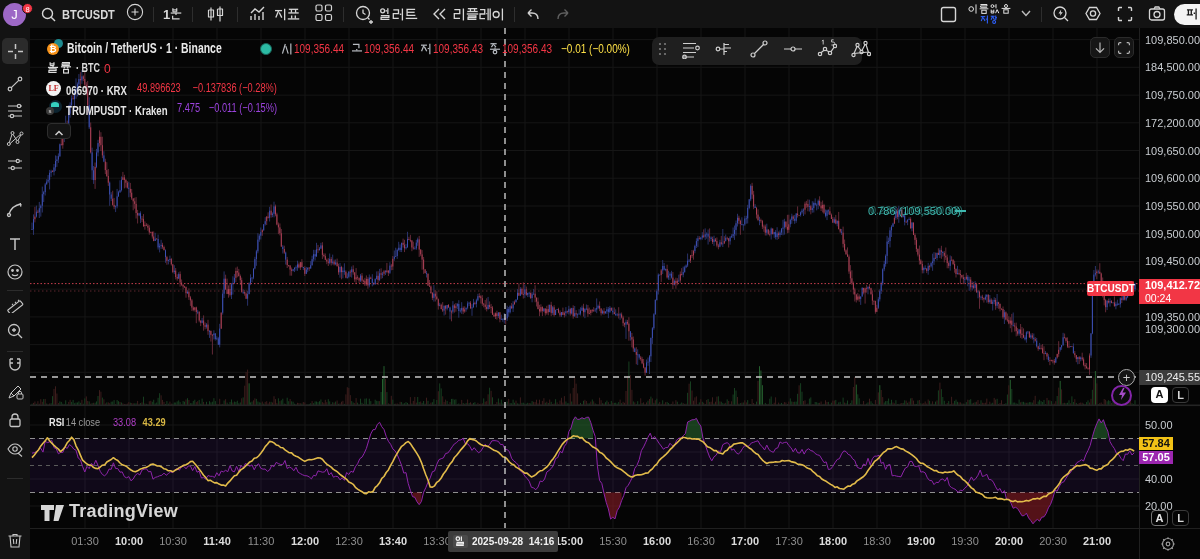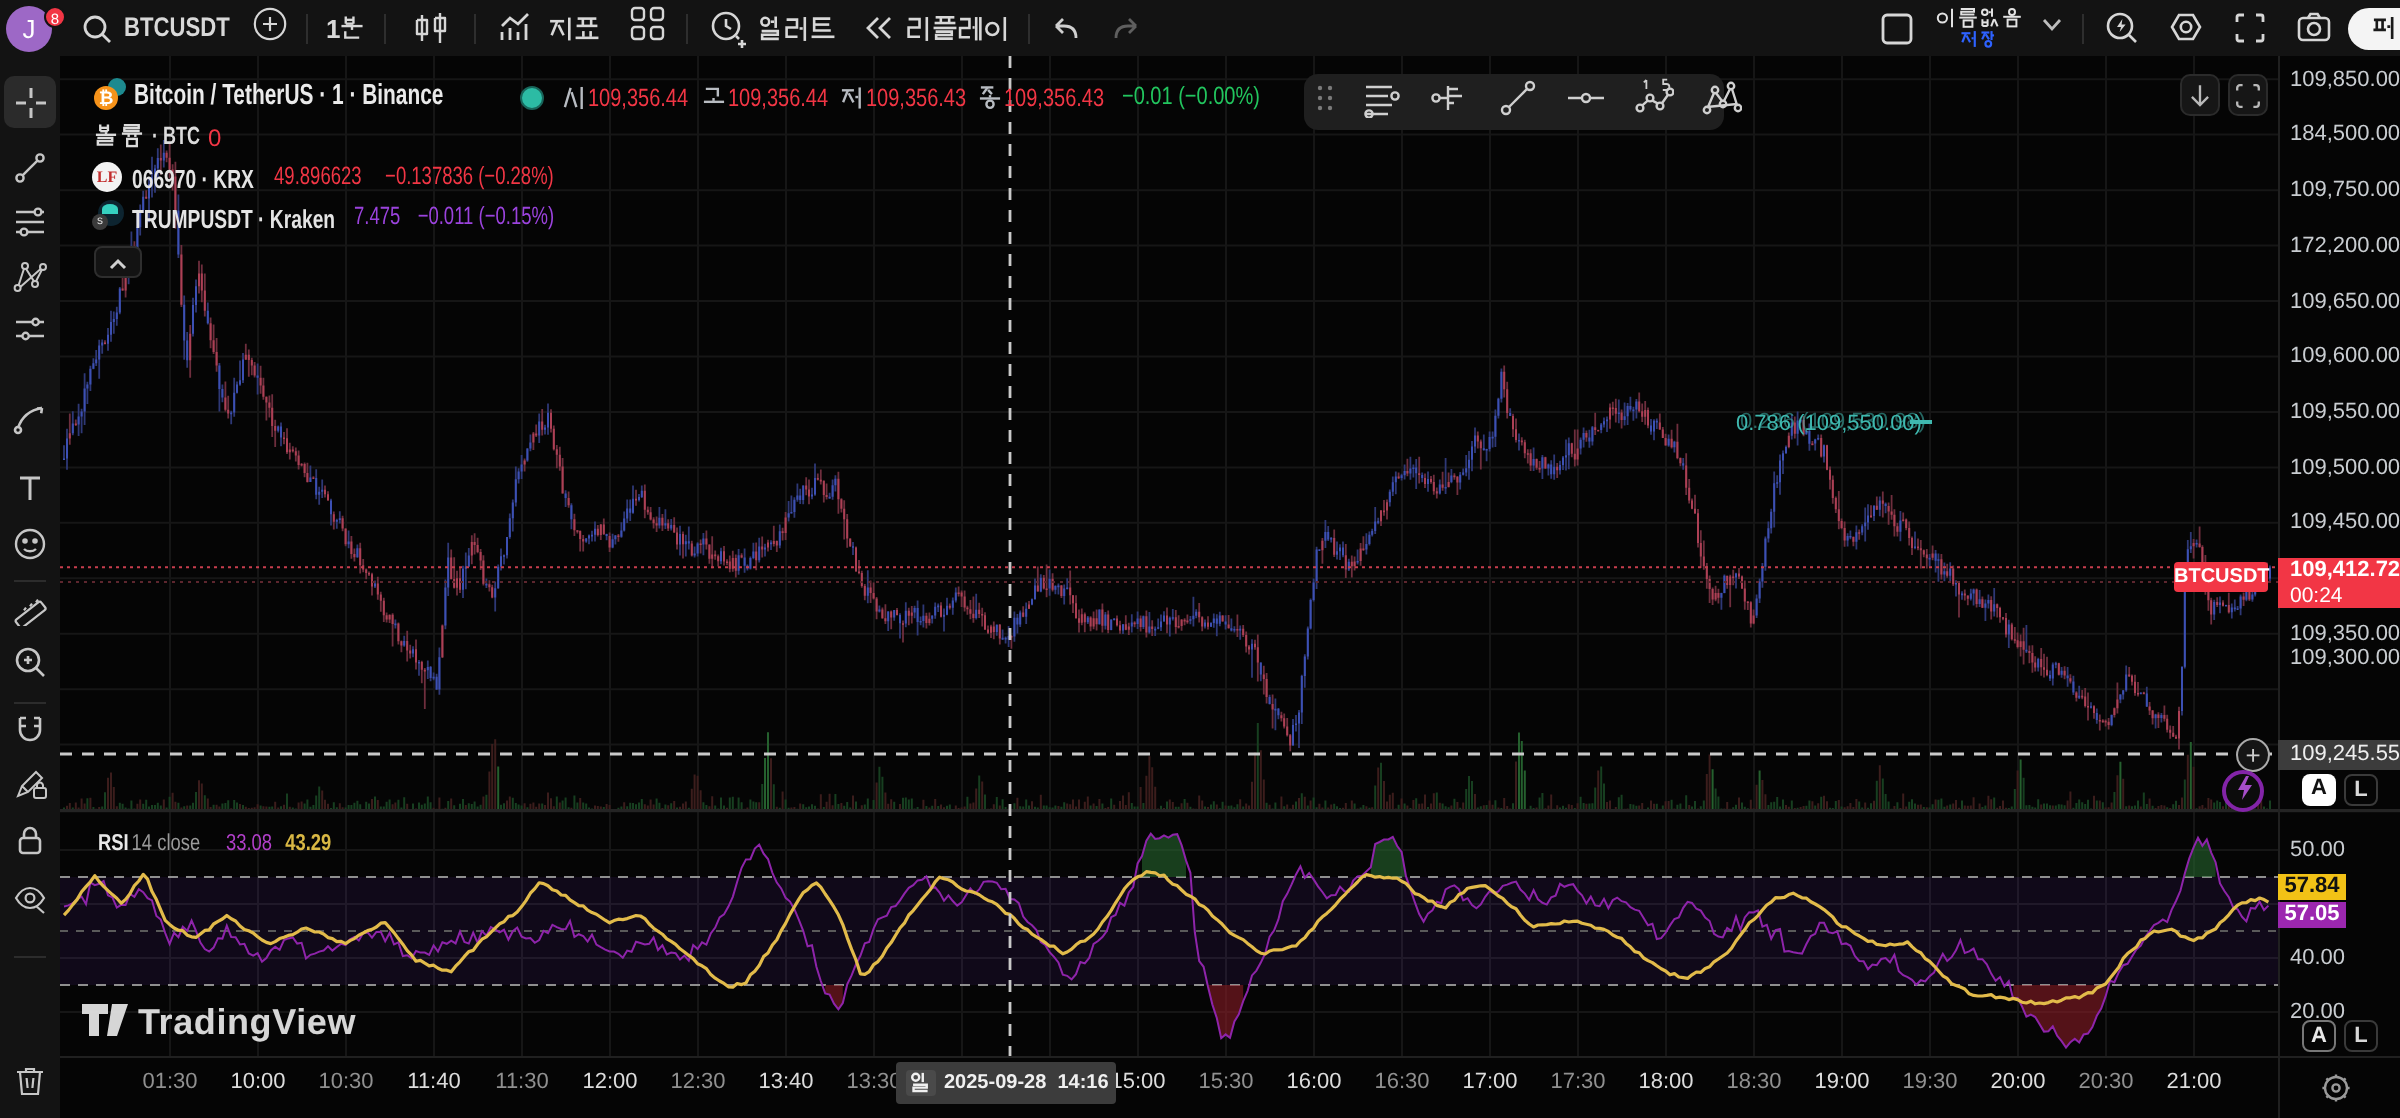--- a/index.html
+++ b/index.html
@@ -6,21 +6,21 @@
 .abs{position:absolute}
 #topbar{position:absolute;left:0;top:0;width:1200px;height:28px;background:#131313;
  display:flex;align-items:center;z-index:30}
 .sep{width:1px;height:15px;background:#2e2e2e;margin:0 6px}
 .tbtxt{color:#d8d8d8;font-size:13px;font-weight:700}
 #lefttb{position:absolute;left:0;top:28px;width:30px;height:531px;background:#131313;z-index:20}
 .ltb{position:absolute;left:0;width:30px;display:flex;justify-content:center}
 #chartwrap{position:absolute;left:30px;top:28px;width:1170px;height:531px;background:#050505}
 .pricelab{position:absolute;left:1145px;color:#c9cdd1;font-size:11px;transform:translateY(-6px);z-index:5}
 .timelab{position:absolute;top:535px;color:#909090;font-size:11px;transform:translateX(-50%);z-index:5}
-.timelab.b{color:#dcdcdc;font-weight:400}
+.timelab.b{color:#dcdcdc;font-weight:700}
 .albtn{position:absolute;width:17px;height:16px;border-radius:4px;font-size:11px;font-weight:700;
  text-align:center;line-height:15px;z-index:6}
 </style></head><body>
 <div id="chartwrap"></div>
 <svg class="abs" style="left:30px;top:28px;z-index:1" width="1170" height="531" viewBox="0 0 1170 531">
     <path d="M55.0 0 V500 M99.0 0 V500 M143.0 0 V500 M187.0 0 V500 M231.0 0 V500 M275.0 0 V500 M319.0 0 V500 M363.0 0 V500 M407.0 0 V500 M451.0 0 V500 M495.0 0 V500 M539.0 0 V500 M583.0 0 V500 M627.0 0 V500 M671.0 0 V500 M715.0 0 V500 M759.0 0 V500 M803.0 0 V500 M847.0 0 V500 M891.0 0 V500 M935.0 0 V500 M979.0 0 V500 M1023.0 0 V500 M1067.0 0 V500" stroke="#161616" stroke-width="1"></path>
     <path d="M0 344.3 H1109 M0 316.6 H1109 M0 288.9 H1109 M0 261.1 H1109 M0 233.4 H1109 M0 205.7 H1109 M0 178.0 H1109 M0 150.2 H1109 M0 122.5 H1109 M0 94.8 H1109 M0 67.1 H1109 M0 39.3 H1109 M0 11.6 H1109 M0 397 H1109 M0 424 H1109 M0 451 H1109 M0 478 H1109" stroke="#161616" stroke-width="1"></path>
     <path d="M2.0 375.7 V378.0 M6.4 375.8 V378.0 M13.7 371.1 V378.0 M16.7 375.5 V378.0 M21.1 375.2 V378.0 M22.5 368.1 V378.0 M29.9 373.4 V378.0 M31.3 373.9 V378.0 M32.8 375.7 V378.0 M34.3 376.3 V378.0 M35.7 372.3 V378.0 M37.2 376.2 V378.0 M41.6 373.9 V378.0 M43.1 371.9 V378.0 M44.5 375.3 V378.0 M46.0 374.5 V378.0 M47.5 374.5 V378.0 M48.9 373.4 V378.0 M50.4 374.8 V378.0 M53.3 375.7 V378.0 M54.8 370.4 V378.0 M59.2 373.4 V378.0 M62.1 375.1 V378.0 M65.1 374.7 V378.0 M66.5 373.4 V378.0 M68.0 368.0 V378.0 M72.4 369.6 V378.0 M76.8 374.4 V378.0 M81.2 373.7 V378.0 M82.7 373.5 V378.0 M84.1 372.1 V378.0 M87.1 372.0 V378.0 M88.5 373.2 V378.0 M91.5 374.5 V378.0 M100.3 374.7 V378.0 M104.7 375.4 V378.0 M106.1 375.3 V378.0 M110.5 375.1 V378.0 M113.5 368.7 V378.0 M116.4 375.8 V378.0 M117.9 376.3 V378.0 M122.3 373.8 V378.0 M123.7 371.7 V378.0 M125.2 375.4 V378.0 M126.7 374.5 V378.0 M128.1 369.8 V378.0 M129.6 365.2 V378.0 M135.5 376.0 V378.0 M136.9 373.1 V378.0 M138.4 375.6 V378.0 M142.8 375.8 V378.0 M144.3 374.5 V378.0 M145.7 374.5 V378.0 M147.2 373.4 V378.0 M148.7 372.4 V378.0 M150.1 374.1 V378.0 M153.1 372.9 V378.0 M154.5 373.7 V378.0 M157.5 370.2 V378.0 M160.4 375.2 V378.0 M161.9 375.2 V378.0 M163.3 372.9 V378.0 M164.8 371.7 V378.0 M169.2 371.9 V378.0 M170.7 375.7 V378.0 M172.1 370.6 V378.0 M176.5 373.8 V378.0 M179.5 373.2 V378.0 M180.9 374.4 V378.0 M182.4 373.7 V378.0 M183.9 370.2 V378.0 M185.3 373.1 V378.0 M191.2 376.4 V378.0 M194.1 372.5 V378.0 M197.1 374.6 V378.0 M198.5 376.5 V378.0 M200.0 373.9 V378.0 M201.5 371.5 V378.0 M204.4 373.6 V378.0 M205.9 374.0 V378.0 M207.3 372.7 V378.0 M208.8 375.3 V378.0 M210.3 374.4 V378.0 M213.2 369.4 V378.0 M220.5 374.4 V378.0 M222.0 373.6 V378.0 M226.4 370.9 V378.0 M227.9 373.5 V378.0 M229.3 374.3 V378.0 M230.8 374.7 V378.0 M233.7 375.6 V378.0 M241.1 373.8 V378.0 M248.4 370.3 V378.0 M251.3 372.3 V378.0 M252.8 370.7 V378.0 M254.3 375.6 V378.0 M257.2 369.7 V378.0 M258.7 373.2 V378.0 M261.6 373.3 V378.0 M263.1 373.7 V378.0 M264.5 375.7 V378.0 M266.0 376.3 V378.0 M271.9 375.5 V378.0 M277.7 376.5 V378.0 M279.2 375.9 V378.0 M280.7 375.2 V378.0 M283.6 375.1 V378.0 M285.1 373.4 V378.0 M286.5 373.5 V378.0 M288.0 374.1 V378.0 M289.5 373.2 V378.0 M290.9 371.5 V378.0 M298.3 371.2 V378.0 M299.7 373.4 V378.0 M302.7 374.2 V378.0 M305.6 373.6 V378.0 M308.5 375.8 V378.0 M314.4 375.9 V378.0 M321.7 373.1 V378.0 M323.2 374.5 V378.0 M327.6 374.7 V378.0 M329.1 376.3 V378.0 M330.5 370.7 V378.0 M332.0 374.8 V378.0 M334.9 370.7 V378.0 M336.4 370.4 V378.0 M337.9 376.3 V378.0 M339.3 370.7 V378.0 M340.8 373.1 V378.0 M345.2 371.7 V378.0 M346.7 372.8 V378.0 M348.1 373.1 V378.0 M351.1 364.0 V378.0 M356.9 364.1 V378.0 M359.9 375.9 V378.0 M362.8 371.7 V378.0 M364.3 375.9 V378.0 M368.7 376.4 V378.0 M371.6 374.1 V378.0 M373.1 375.6 V378.0 M374.5 375.3 V378.0 M376.0 374.1 V378.0 M377.5 374.9 V378.0 M381.9 375.5 V378.0 M387.7 369.0 V378.0 M389.2 374.0 V378.0 M392.1 374.9 V378.0 M393.6 373.0 V378.0 M395.1 375.7 V378.0 M398.0 372.8 V378.0 M402.4 374.2 V378.0 M403.9 371.2 V378.0 M406.8 372.0 V378.0 M409.7 355.4 V378.0 M411.2 360.4 V378.0 M417.1 372.9 V378.0 M418.5 376.5 V378.0 M421.5 370.9 V378.0 M422.9 370.8 V378.0 M424.4 371.7 V378.0 M425.9 371.3 V378.0 M427.3 376.3 V378.0 M428.8 375.5 V378.0 M433.2 375.0 V378.0 M436.1 374.9 V378.0 M439.1 375.0 V378.0 M443.5 374.9 V378.0 M444.9 374.2 V378.0 M446.4 376.5 V378.0 M453.7 370.4 V378.0 M459.6 359.7 V378.0 M462.5 369.3 V378.0 M468.4 370.5 V378.0 M471.3 371.6 V378.0 M472.8 375.5 V378.0 M475.7 376.5 V378.0 M477.2 373.6 V378.0 M480.1 375.1 V378.0 M481.6 375.3 V378.0 M483.1 371.7 V378.0 M484.5 374.7 V378.0 M487.5 375.4 V378.0 M488.9 375.7 V378.0 M491.9 374.8 V378.0 M493.3 374.7 V378.0 M494.8 375.6 V378.0 M496.3 375.7 V378.0 M497.7 374.8 V378.0 M500.7 375.4 V378.0 M502.1 373.1 V378.0 M515.3 374.7 V378.0 M518.3 375.0 V378.0 M521.2 373.8 V378.0 M525.6 371.2 V378.0 M535.9 373.5 V378.0 M537.3 375.3 V378.0 M538.8 375.3 V378.0 M541.7 373.5 V378.0 M550.5 374.9 V378.0 M553.5 372.8 V378.0 M557.9 375.4 V378.0 M559.3 375.4 V378.0 M562.3 371.5 V378.0 M565.2 375.4 V378.0 M572.5 375.3 V378.0 M575.5 374.2 V378.0 M576.9 372.6 V378.0 M579.9 376.1 V378.0 M581.3 372.9 V378.0 M584.3 374.9 V378.0 M585.7 374.7 V378.0 M587.2 375.6 V378.0 M588.7 374.1 V378.0 M591.6 375.2 V378.0 M598.9 333.5 V378.0 M603.3 373.4 V378.0 M606.3 376.2 V378.0 M607.7 373.2 V378.0 M609.2 376.4 V378.0 M612.1 375.1 V378.0 M618.0 372.7 V378.0 M620.9 368.6 V378.0 M623.9 374.8 V378.0 M626.8 370.7 V378.0 M628.3 375.6 V378.0 M632.7 372.3 V378.0 M637.1 373.9 V378.0 M638.5 375.1 V378.0 M640.0 376.0 V378.0 M644.4 376.4 V378.0 M647.3 373.7 V378.0 M650.3 375.7 V378.0 M651.7 374.5 V378.0 M654.7 375.9 V378.0 M657.6 364.8 V378.0 M660.5 353.4 V378.0 M669.3 374.4 V378.0 M672.3 373.8 V378.0 M675.2 376.0 V378.0 M678.1 371.1 V378.0 M684.0 375.5 V378.0 M688.4 368.3 V378.0 M691.3 373.7 V378.0 M692.8 375.1 V378.0 M694.3 375.6 V378.0 M697.2 371.4 V378.0 M700.1 375.9 V378.0 M703.1 366.5 V378.0 M704.5 360.0 V378.0 M706.0 362.5 V378.0 M708.9 375.7 V378.0 M710.4 375.1 V378.0 M713.3 374.5 V378.0 M717.7 372.1 V378.0 M720.7 376.0 V378.0 M726.5 373.6 V378.0 M735.3 374.9 V378.0 M736.8 376.0 V378.0 M739.8 370.7 V378.0 M741.2 368.5 V378.0 M747.1 376.4 V378.0 M750.0 375.8 V378.0 M751.5 374.9 V378.0 M753.0 375.9 V378.0 M757.4 376.0 V378.0 M760.3 370.4 V378.0 M761.8 373.5 V378.0 M764.7 373.7 V378.0 M766.2 373.6 V378.0 M767.6 365.8 V378.0 M770.6 355.2 V378.0 M772.0 363.7 V378.0 M776.4 376.5 V378.0 M779.4 370.6 V378.0 M780.8 369.4 V378.0 M785.2 374.0 V378.0 M786.7 374.2 V378.0 M788.2 374.9 V378.0 M794.0 375.8 V378.0 M798.4 373.9 V378.0 M801.4 374.7 V378.0 M805.8 371.9 V378.0 M808.7 374.4 V378.0 M810.2 373.8 V378.0 M813.1 369.6 V378.0 M816.0 375.2 V378.0 M817.5 372.5 V378.0 M820.4 375.1 V378.0 M821.9 372.3 V378.0 M827.8 366.3 V378.0 M829.2 370.3 V378.0 M830.7 376.3 V378.0 M836.6 375.6 V378.0 M838.0 374.4 V378.0 M841.0 373.3 V378.0 M842.4 375.4 V378.0 M843.9 376.1 V378.0 M854.2 374.5 V378.0 M855.6 373.1 V378.0 M857.1 372.9 V378.0 M858.6 370.5 V378.0 M860.0 375.3 V378.0 M861.5 371.8 V378.0 M865.9 372.2 V378.0 M868.8 375.9 V378.0 M873.2 374.9 V378.0 M874.7 372.3 V378.0 M877.6 374.8 V378.0 M880.6 370.4 V378.0 M885.0 375.9 V378.0 M886.4 376.0 V378.0 M887.9 372.5 V378.0 M890.8 375.3 V378.0 M899.6 372.8 V378.0 M901.1 375.7 V378.0 M904.0 375.9 V378.0 M905.5 373.6 V378.0 M908.4 362.4 V378.0 M911.4 361.2 V378.0 M912.8 369.0 V378.0 M914.3 372.8 V378.0 M915.8 376.4 V378.0 M918.7 373.1 V378.0 M924.6 372.9 V378.0 M926.0 371.6 V378.0 M927.5 373.8 V378.0 M931.9 375.5 V378.0 M934.8 375.8 V378.0 M936.3 374.1 V378.0 M939.2 371.9 V378.0 M940.7 371.2 V378.0 M942.2 375.4 V378.0 M945.1 374.2 V378.0 M951.0 372.3 V378.0 M958.3 376.5 V378.0 M961.2 375.5 V378.0 M962.7 374.7 V378.0 M967.1 370.8 V378.0 M974.4 376.0 V378.0 M975.9 375.2 V378.0 M977.4 366.5 V378.0 M981.8 360.9 V378.0 M983.2 374.6 V378.0 M984.7 374.5 V378.0 M986.2 375.4 V378.0 M987.6 375.8 V378.0 M989.1 371.6 V378.0 M992.0 373.8 V378.0 M993.5 373.8 V378.0 M995.0 374.6 V378.0 M997.9 374.7 V378.0 M999.4 374.1 V378.0 M1000.8 374.2 V378.0 M1002.3 374.6 V378.0 M1006.7 375.9 V378.0 M1008.2 373.5 V378.0 M1009.6 371.8 V378.0 M1011.1 373.1 V378.0 M1012.6 374.0 V378.0 M1014.0 371.9 V378.0 M1015.5 376.2 V378.0 M1018.4 372.3 V378.0 M1021.4 373.1 V378.0 M1027.2 368.0 V378.0 M1033.1 375.1 V378.0 M1036.0 375.1 V378.0 M1037.5 374.8 V378.0 M1039.0 372.3 V378.0 M1041.9 368.3 V378.0 M1043.4 374.0 V378.0 M1046.3 374.9 V378.0 M1053.6 375.6 V378.0 M1056.6 374.1 V378.0 M1058.0 372.4 V378.0 M1062.4 361.8 V378.0 M1068.3 376.1 V378.0 M1077.1 373.3 V378.0 M1078.6 372.2 V378.0 M1080.0 373.0 V378.0 M1083.0 370.6 V378.0 M1085.9 375.5 V378.0 M1090.3 375.4 V378.0 M1093.2 372.7 V378.0 M1094.7 376.3 V378.0 M1096.2 370.4 V378.0 M1097.6 376.2 V378.0 M1102.0 375.3 V378.0 M1103.5 376.2 V378.0 M1105.0 372.2 V378.0" stroke="#173f20" stroke-width="1"></path>
     <path d="M3.5 374.9 V378.0 M4.9 373.5 V378.0 M7.9 373.2 V378.0 M9.3 375.7 V378.0 M10.8 371.2 V378.0 M12.3 373.8 V378.0 M15.2 370.9 V378.0 M18.1 376.4 V378.0 M19.6 375.5 V378.0 M24.0 360.9 V378.0 M25.5 358.3 V378.0 M26.9 365.5 V378.0 M28.4 375.1 V378.0 M38.7 373.9 V378.0 M40.1 371.8 V378.0 M51.9 371.8 V378.0 M56.3 368.4 V378.0 M57.7 372.9 V378.0 M60.7 375.7 V378.0 M63.6 374.8 V378.0 M69.5 362.1 V378.0 M70.9 363.7 V378.0 M73.9 371.3 V378.0 M75.3 375.5 V378.0 M78.3 374.4 V378.0 M79.7 375.2 V378.0 M85.6 376.1 V378.0 M90.0 374.0 V378.0 M92.9 375.4 V378.0 M94.4 376.0 V378.0 M95.9 375.9 V378.0 M97.3 375.6 V378.0 M98.8 374.1 V378.0 M101.7 375.1 V378.0 M103.2 375.3 V378.0 M107.6 372.9 V378.0 M109.1 375.7 V378.0 M112.0 374.4 V378.0 M114.9 375.4 V378.0 M119.3 373.3 V378.0 M120.8 372.8 V378.0 M131.1 367.3 V378.0 M132.5 371.9 V378.0 M134.0 373.9 V378.0 M139.9 373.6 V378.0 M141.3 375.6 V378.0 M151.6 376.5 V378.0 M156.0 371.5 V378.0 M158.9 372.0 V378.0 M166.3 374.1 V378.0 M167.7 373.2 V378.0 M173.6 373.9 V378.0 M175.1 376.5 V378.0 M178.0 376.3 V378.0 M186.8 375.9 V378.0 M188.3 376.4 V378.0 M189.7 370.8 V378.0 M192.7 375.9 V378.0 M195.6 371.2 V378.0 M202.9 374.5 V378.0 M211.7 370.3 V378.0 M214.7 357.7 V378.0 M216.1 344.0 V378.0 M217.6 341.6 V378.0 M223.5 372.3 V378.0 M224.9 370.3 V378.0 M232.3 373.6 V378.0 M235.2 373.9 V378.0 M236.7 373.2 V378.0 M238.1 375.4 V378.0 M239.6 373.8 V378.0 M242.5 374.5 V378.0 M244.0 368.2 V378.0 M245.5 371.1 V378.0 M246.9 375.1 V378.0 M249.9 373.2 V378.0 M255.7 375.9 V378.0 M260.1 371.0 V378.0 M267.5 374.8 V378.0 M268.9 375.0 V378.0 M270.4 375.3 V378.0 M273.3 374.0 V378.0 M274.8 374.5 V378.0 M276.3 376.5 V378.0 M282.1 373.1 V378.0 M292.4 374.1 V378.0 M293.9 374.8 V378.0 M295.3 371.8 V378.0 M296.8 374.2 V378.0 M301.2 376.0 V378.0 M304.1 374.6 V378.0 M307.1 372.5 V378.0 M310.0 375.4 V378.0 M311.5 373.7 V378.0 M312.9 372.8 V378.0 M315.9 366.4 V378.0 M317.3 359.2 V378.0 M318.8 359.9 V378.0 M320.3 367.1 V378.0 M324.7 375.1 V378.0 M326.1 370.1 V378.0 M333.5 375.9 V378.0 M342.3 376.4 V378.0 M343.7 375.7 V378.0 M349.6 373.1 V378.0 M355.5 351.1 V378.0 M358.4 375.4 V378.0 M361.3 367.8 V378.0 M365.7 375.7 V378.0 M367.2 375.5 V378.0 M370.1 373.8 V378.0 M378.9 376.2 V378.0 M380.4 369.1 V378.0 M383.3 372.9 V378.0 M384.8 368.9 V378.0 M386.3 374.6 V378.0 M390.7 373.5 V378.0 M396.5 369.7 V378.0 M399.5 376.4 V378.0 M400.9 374.6 V378.0 M405.3 376.4 V378.0 M408.3 363.2 V378.0 M412.7 368.3 V378.0 M414.1 373.9 V378.0 M415.6 371.6 V378.0 M420.0 374.0 V378.0 M430.3 376.4 V378.0 M431.7 371.9 V378.0 M434.7 375.8 V378.0 M437.6 371.5 V378.0 M440.5 374.3 V378.0 M442.0 375.6 V378.0 M447.9 374.8 V378.0 M449.3 376.0 V378.0 M450.8 375.7 V378.0 M452.3 375.3 V378.0 M455.2 373.7 V378.0 M456.7 373.2 V378.0 M458.1 366.3 V378.0 M461.1 362.8 V378.0 M464.0 376.4 V378.0 M465.5 376.2 V378.0 M466.9 374.1 V378.0 M469.9 374.7 V378.0 M474.3 376.4 V378.0 M478.7 370.9 V378.0 M486.0 372.6 V378.0 M490.4 369.4 V378.0 M499.2 375.0 V378.0 M503.6 373.8 V378.0 M505.1 374.1 V378.0 M506.5 371.7 V378.0 M508.0 375.3 V378.0 M509.5 371.7 V378.0 M510.9 376.4 V378.0 M512.4 372.9 V378.0 M513.9 370.2 V378.0 M516.8 373.7 V378.0 M519.7 371.5 V378.0 M522.7 376.0 V378.0 M524.1 375.5 V378.0 M527.1 374.4 V378.0 M528.5 376.4 V378.0 M530.0 372.5 V378.0 M531.5 369.8 V378.0 M532.9 374.5 V378.0 M534.4 368.1 V378.0 M540.3 365.5 V378.0 M543.2 359.9 V378.0 M544.7 350.1 V378.0 M546.1 355.6 V378.0 M547.6 365.4 V378.0 M549.1 376.3 V378.0 M552.0 376.0 V378.0 M554.9 371.8 V378.0 M556.4 373.0 V378.0 M560.8 373.6 V378.0 M563.7 373.4 V378.0 M566.7 376.3 V378.0 M568.1 376.4 V378.0 M569.6 369.7 V378.0 M571.1 372.2 V378.0 M574.0 375.5 V378.0 M578.4 374.2 V378.0 M582.8 374.7 V378.0 M590.1 371.6 V378.0 M593.1 373.8 V378.0 M594.5 374.8 V378.0 M596.0 362.9 V378.0 M597.5 348.2 V378.0 M600.4 347.1 V378.0 M601.9 361.8 V378.0 M604.8 374.4 V378.0 M610.7 370.3 V378.0 M613.6 374.3 V378.0 M615.1 376.3 V378.0 M616.5 374.4 V378.0 M619.5 371.0 V378.0 M622.4 370.4 V378.0 M625.3 372.2 V378.0 M629.7 373.9 V378.0 M631.2 375.8 V378.0 M634.1 375.8 V378.0 M635.6 374.2 V378.0 M641.5 375.9 V378.0 M642.9 373.5 V378.0 M645.9 372.2 V378.0 M648.8 376.3 V378.0 M653.2 375.1 V378.0 M656.1 375.6 V378.0 M659.1 355.7 V378.0 M662.0 362.5 V378.0 M663.5 372.7 V378.0 M664.9 369.4 V378.0 M666.4 368.4 V378.0 M667.9 376.2 V378.0 M670.8 371.2 V378.0 M673.7 374.7 V378.0 M676.7 372.0 V378.0 M679.6 373.9 V378.0 M681.1 373.7 V378.0 M682.5 369.3 V378.0 M685.5 373.7 V378.0 M686.9 368.6 V378.0 M689.9 373.4 V378.0 M695.7 374.8 V378.0 M698.7 373.0 V378.0 M701.6 373.3 V378.0 M707.5 369.0 V378.0 M711.9 374.6 V378.0 M714.8 372.3 V378.0 M716.3 374.4 V378.0 M719.2 375.8 V378.0 M722.1 371.0 V378.0 M723.6 375.0 V378.0 M725.1 376.2 V378.0 M728.0 352.8 V378.0 M733.9 376.4 V378.0 M738.3 375.8 V378.0 M742.7 376.1 V378.0 M744.2 374.7 V378.0 M745.6 369.3 V378.0 M748.6 374.6 V378.0 M754.4 374.1 V378.0 M755.9 374.5 V378.0 M758.8 373.6 V378.0 M763.2 373.9 V378.0 M769.1 357.3 V378.0 M773.5 373.0 V378.0 M775.0 372.3 V378.0 M777.9 375.5 V378.0 M782.3 376.4 V378.0 M783.8 376.3 V378.0 M789.6 374.8 V378.0 M791.1 373.5 V378.0 M792.6 376.5 V378.0 M795.5 372.3 V378.0 M797.0 373.9 V378.0 M799.9 376.4 V378.0 M802.8 372.6 V378.0 M804.3 372.5 V378.0 M807.2 376.2 V378.0 M811.6 376.4 V378.0 M814.6 374.5 V378.0 M819.0 376.2 V378.0 M823.4 359.0 V378.0 M824.8 349.2 V378.0 M832.2 376.3 V378.0 M833.6 373.0 V378.0 M835.1 376.4 V378.0 M839.5 370.7 V378.0 M845.4 371.9 V378.0 M846.8 376.1 V378.0 M848.3 364.4 V378.0 M851.2 362.0 V378.0 M852.7 369.1 V378.0 M863.0 374.5 V378.0 M864.4 375.4 V378.0 M867.4 376.0 V378.0 M870.3 375.5 V378.0 M871.8 375.0 V378.0 M876.2 372.6 V378.0 M879.1 373.6 V378.0 M882.0 369.9 V378.0 M883.5 372.6 V378.0 M889.4 372.0 V378.0 M892.3 375.6 V378.0 M893.8 375.1 V378.0 M895.2 373.5 V378.0 M896.7 375.5 V378.0 M898.2 371.5 V378.0 M902.6 373.3 V378.0 M907.0 372.4 V378.0 M909.9 354.6 V378.0 M917.2 375.0 V378.0 M920.2 376.0 V378.0 M921.6 368.8 V378.0 M923.1 375.3 V378.0 M929.0 374.4 V378.0 M930.4 374.3 V378.0 M933.4 375.6 V378.0 M937.8 371.7 V378.0 M943.6 374.8 V378.0 M946.6 373.7 V378.0 M948.0 372.0 V378.0 M949.5 375.9 V378.0 M952.4 374.7 V378.0 M953.9 374.9 V378.0 M955.4 374.7 V378.0 M956.8 370.6 V378.0 M959.8 373.7 V378.0 M964.2 369.9 V378.0 M965.6 371.6 V378.0 M968.6 375.9 V378.0 M970.0 375.0 V378.0 M971.5 372.2 V378.0 M973.0 375.9 V378.0 M978.8 357.3 V378.0 M990.6 374.3 V378.0 M996.4 374.8 V378.0 M1003.8 372.2 V378.0 M1005.2 367.8 V378.0 M1017.0 369.9 V378.0 M1019.9 372.3 V378.0 M1022.8 375.8 V378.0 M1024.3 375.6 V378.0 M1025.8 373.2 V378.0 M1028.7 359.6 V378.0 M1031.6 361.4 V378.0 M1034.6 374.8 V378.0 M1040.4 375.3 V378.0 M1044.8 371.2 V378.0 M1047.8 376.0 V378.0 M1049.2 375.0 V378.0 M1050.7 374.5 V378.0 M1052.2 374.7 V378.0 M1055.1 376.0 V378.0 M1059.5 374.5 V378.0 M1061.0 370.8 V378.0 M1063.9 349.4 V378.0 M1066.8 355.4 V378.0 M1069.8 375.1 V378.0 M1071.2 374.5 V378.0 M1072.7 375.9 V378.0 M1074.2 371.0 V378.0 M1075.6 371.8 V378.0 M1081.5 375.1 V378.0 M1084.4 371.3 V378.0 M1087.4 374.1 V378.0 M1088.8 375.6 V378.0 M1091.8 376.5 V378.0 M1099.1 373.4 V378.0 M1100.6 371.2 V378.0" stroke="#3c1d1c" stroke-width="1"></path>
     <path d="M219.1 355.3 V378.0 M352.5 351.0 V378.0 M354.0 338.1 V378.0 M729.5 338.2 V378.0 M730.9 342.5 V378.0 M732.4 357.2 V378.0 M826.3 356.6 V378.0 M849.8 357.2 V378.0 M980.3 351.8 V378.0 M1030.2 352.9 V378.0 M1065.4 343.0 V378.0" stroke="#25602e" stroke-width="1"></path>
@@ -146,21 +146,21 @@
     <svg width="12" height="12" viewBox="0 0 100 100" style="display:inline-block;vertical-align:-1px;margin-right:1px" fill="none" stroke="#b8bcc2" stroke-width="10">
       <path d="M12,6 H64"></path>
       <path d="M40,6 L20,34"></path>
       <path d="M42,16 L58,34"></path>
       <path d="M50,38 V48"></path>
       <path d="M8,52 H92"></path>
       <circle cx="50" cy="76" r="15"></circle>
     </svg>
     <span style="color:#f23645;font-size:12.5px;display:inline-block;transform:scaleX(0.8);transform-origin:0 50%">109,356.43</span>
   </div>
-<div class="abs" style="left:561px;top:41px;z-index:10;color:#22c55e;font-size:12.5px;height:15px;display:flex;">
+<div class="abs" style="left:561px;top:41px;z-index:10;color:#fde047;font-size:12.5px;height:15px;display:flex;align-items:center">
     <span style="display:inline-block;transform:scaleX(0.8);transform-origin:0 50%">−0.01 (−0.00%)</span>
   </div>
 <div class="abs" style="left:47px;top:61px;z-index:10;height:15px">
     <span class="abs" style="left:0;top:1px;display:flex">
       <svg width="12" height="12" viewBox="0 0 100 100" style="display:inline-block;vertical-align:0px;margin-right:1px" fill="none" stroke="#dcdcdc" stroke-width="10">
         <path d="M26,2 V30"></path>
         <path d="M58,2 V30"></path>
         <path d="M26,16 H58"></path>
         <path d="M26,30 H58"></path>
         <path d="M50,34 V42"></path>
@@ -189,21 +189,21 @@
 <div class="abs" style="left:66px;top:101px;z-index:10;white-space:nowrap;height:15px;transform:scaleX(0.74);transform-origin:0 0"><span style="color:#e4e4e4;font-size:13px;font-weight:700">TRUMPUSDT · Kraken</span><span class="abs" style="left:150px;color:#9b43dd;font-size:12.5px">7.475</span><span class="abs" style="left:193px;color:#9b43dd;font-size:12.5px">−0.011 (−0.15%)</span></div>
 <div class="abs" style="left:47px;top:123px;width:24px;height:16px;border:1px solid #2e2e2e;border-radius:4px;background:#131313;z-index:10;text-align:center"><svg width="10" height="8" viewBox="0 0 10 8" fill="none" stroke="#d0d0d0" stroke-width="1.5" style="vertical-align:1px">
       <path d="M1.5 6 L5 2.5 L8.5 6"></path>
     </svg></div>
 <div class="abs" style="left:49px;top:416px;z-index:10;font-size:11.5px;height:14px;transform:scaleX(0.8);transform-origin:0 0;white-space:nowrap">
     <span class="abs" style="left:0;color:#e8e8e8;font-weight:700">RSI</span>
     <span class="abs" style="left:21px;color:#9a9a9a;white-space:nowrap">14 close</span>
     <span class="abs" style="left:80px;color:#b13fc9">33.08</span>
     <span class="abs" style="left:117px;color:#d9b844;font-weight:700">43.29</span>
   </div>
-<div class="abs" style="left:40px;top:501px;z-index:10;display:flex;align-items:flex-start;opacity:0.92">
+<div class="abs" style="left:40px;top:501px;z-index:10;display:flex;align-items:flex-end;opacity:0.92">
     <svg width="25" height="18" viewBox="0 0 25 18" fill="none" stroke="#cacaca" stroke-width="0" style="">
       <path d="M1 1 H14 V6 H9.5 V17 H4.5 V6 H1 Z M16 1 H24 L18.5 17 H13.5 Z" fill="#e8e8e8" stroke="none"></path>
     </svg>
     <span style="color:#e8e8e8;font-size:18px;font-weight:700;margin-left:4px;letter-spacing:0.3px">TradingView</span>
   </div>
 <div class="abs" style="left:652px;top:37px;width:210px;height:28px;background:#1f1f1f;border-radius:7px;z-index:12;display:flex;align-items:center;padding:0 6px">
     <span style="margin-right:7px"><svg width="9" height="14" viewBox="0 0 9 14" fill="none" stroke="#cacaca" stroke-width="0" style="">
         <circle cx="2" cy="2" r="1.1" fill="#7a7a7a"></circle>
         <circle cx="2" cy="7" r="1.1" fill="#7a7a7a"></circle>
         <circle cx="2" cy="12" r="1.1" fill="#7a7a7a"></circle>

